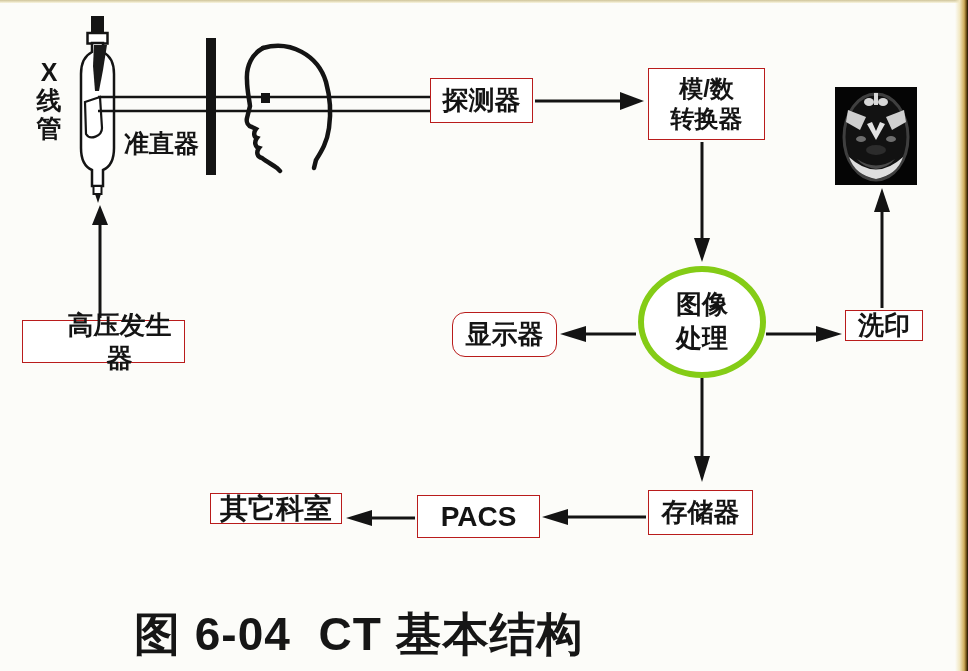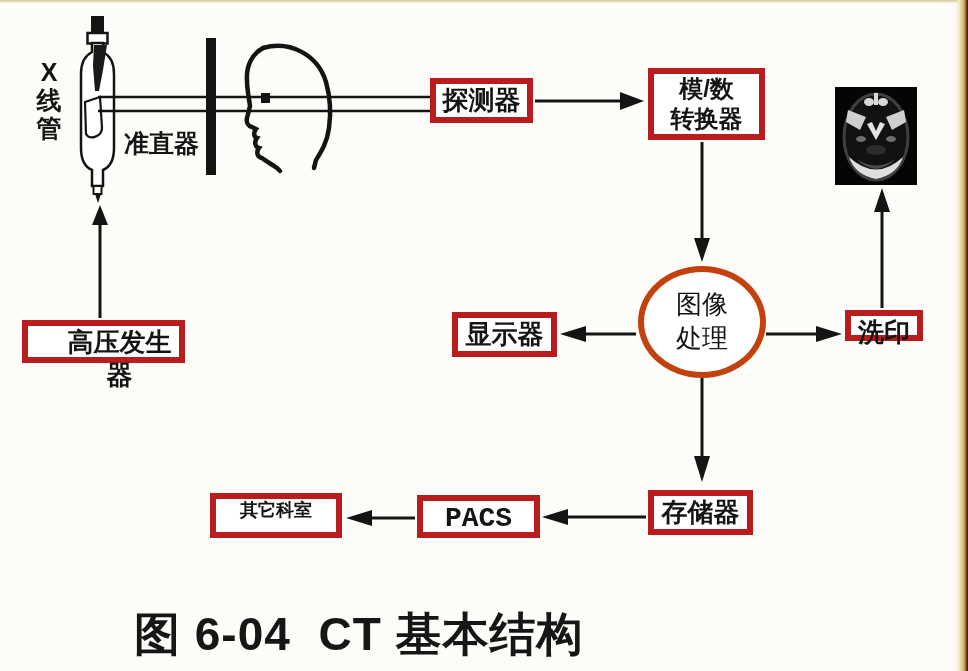--- a/index.html
+++ b/index.html
@@ -7,29 +7,29 @@
   .stage{
     position:relative;width:968px;height:671px;margin:0 auto;
     background:#fcfcf9;overflow:hidden;
   }
   .frame-top{position:absolute;left:0;top:0;width:968px;height:3px;
     background:linear-gradient(180deg,#cfc49a,#faf6e0);}
   .frame-right{position:absolute;right:0;top:0;width:13px;height:671px;
     background:linear-gradient(90deg,rgba(255,255,255,0) 0%,#f2e8c4 35%,#cfae5e 70%,#6b4c14 88%,#170e04 100%);}
   svg.lineart{position:absolute;left:0;top:0;}
   .node{
-    position:absolute;box-sizing:border-box;background:#fff;border:6px solid #b91c1c;
-    display:flex;align-items:center;flex-direction:column;
+    position:absolute;box-sizing:border-box;background:#fff;border:1px solid #b91c1c;
+    display:flex;align-items:center;justify-content:center;flex-direction:column;
     color:#141414;font-weight:bold;line-height:1.25;text-align:center;
   }
   .node .ln{display:block;}
   .circle-node{
-    position:absolute;box-sizing:border-box;background:#fff;border:6px solid #c2410c;
+    position:absolute;box-sizing:border-box;background:#fff;border:6px solid #84cc16;
     border-radius:50%;display:flex;align-items:center;justify-content:center;flex-direction:column;
-    color:#141414;font-weight:normal;text-align:center;
+    color:#141414;font-weight:bold;text-align:center;
   }
   .lbl{position:absolute;color:#141414;font-weight:bold;}
   .vert{display:flex;flex-direction:column;align-items:center;}
   .caption{
     position:absolute;left:134px;top:604px;width:640px;
     font-size:46px;font-weight:bold;color:#161616;white-space:pre;letter-spacing:1px;
   }
   .brain{position:absolute;left:835px;top:87px;width:82px;height:98px;background:#050505;}
 </style>
 </head>
@@ -107,41 +107,41 @@
   <div class="node" style="left:648px;top:68px;width:117px;height:72px;font-size:24px;">
     <span class="ln">模/数</span>
     <span class="ln">转换器</span>
   </div>
 
   <div class="circle-node" style="left:638px;top:266px;width:128px;height:112px;font-size:26px;line-height:1.3;">
     <span class="ln">图像</span>
     <span class="ln">处理</span>
   </div>
 
-  <div class="node" style="left:452px;top:312px;width:105px;height:45px;font-size:26px;">
+  <div class="node" style="left:452px;top:312px;width:105px;height:45px;font-size:26px;border-radius:13px;">
     <span>显示器</span>
   </div>
 
   <div class="node" style="left:845px;top:310px;width:78px;height:31px;font-size:26px;">
     <span>洗印</span>
   </div>
 
   <div class="node" style="left:22px;top:320px;width:163px;height:43px;font-size:26px;padding-left:32px;">
     <span>高压发生器</span>
   </div>
 
   <div class="node" style="left:648px;top:490px;width:105px;height:45px;font-size:26px;">
     <span>存储器</span>
   </div>
 
-  <div class="node" style="left:417px;top:495px;width:123px;height:43px;font-size:28px;font-family:Liberation Mono, monospace;">
+  <div class="node" style="left:417px;top:495px;width:123px;height:43px;font-size:28px;font-family:Liberation Sans, sans-serif;">
     <span>PACS</span>
   </div>
 
-  <div class="node" style="left:210px;top:493px;width:132px;height:45px;font-size:18px;">
+  <div class="node" style="left:210px;top:493px;width:132px;height:31px;font-size:28px;">
     <span>其它科室</span>
   </div>
 
   <div class="brain">
     <svg width="82" height="98" viewBox="0 0 82 98">
       <rect x="0" y="0" width="82" height="98" fill="#050505"></rect>
       <ellipse cx="41" cy="50" rx="32" ry="43" fill="#121212" stroke="#3f3f3f" stroke-width="3"></ellipse>
       <rect x="39" y="6" width="4" height="12" fill="#d8d8d8"></rect>
       <ellipse cx="34" cy="15" rx="5" ry="4" fill="#d8d8d8"></ellipse>
       <ellipse cx="48" cy="15" rx="5" ry="4" fill="#d8d8d8"></ellipse>

